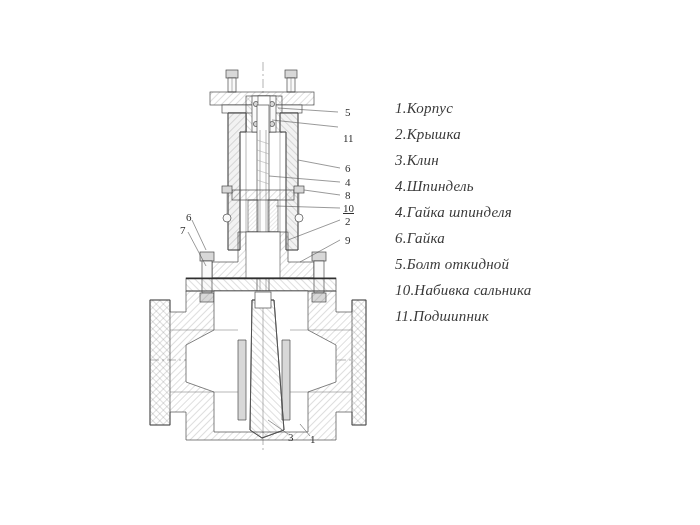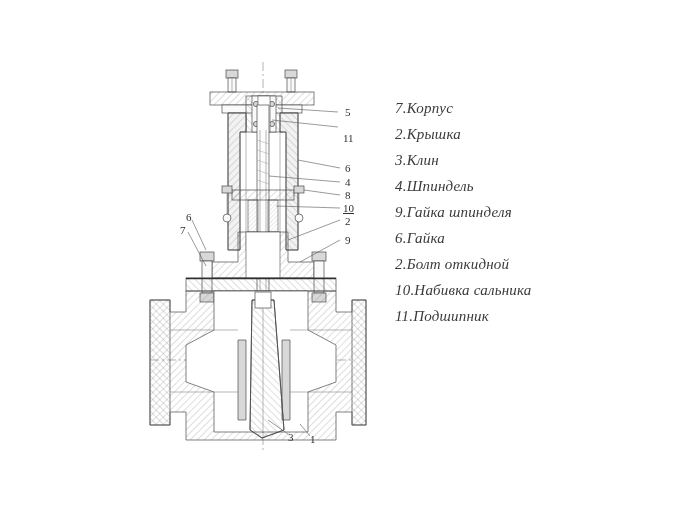--- a/index.html
+++ b/index.html
@@ -210,24 +210,24 @@
     <div class="callout" style="left:343px; top:202px;text-decoration:underline;">10</div>
     <div class="callout" style="left:345px; top:215px;">2</div>
     <div class="callout" style="left:345px; top:234px;">9</div>
     <div class="callout" style="left:186px; top:211px;">6</div>
     <div class="callout" style="left:180px; top:224px;">7</div>
     <div class="callout" style="left:288px; top:431px;">3</div>
     <div class="callout" style="left:310px; top:433px;">1</div>
   </div>
 
   <div id="legend">
-    <div class="legend-item">7.Корпус</div>
+    <div class="legend-item">1.Корпус</div>
     <div class="legend-item">2.Крышка</div>
     <div class="legend-item">3.Клин</div>
     <div class="legend-item">4.Шпиндель</div>
-    <div class="legend-item">9.Гайка шпинделя</div>
+    <div class="legend-item">4.Гайка шпинделя</div>
     <div class="legend-item">6.Гайка</div>
-    <div class="legend-item">2.Болт откидной</div>
+    <div class="legend-item">5.Болт откидной</div>
     <div class="legend-item">10.Набивка сальника</div>
     <div class="legend-item">11.Подшипник</div>
   </div>
 
 </div>
 
 </body></html>

